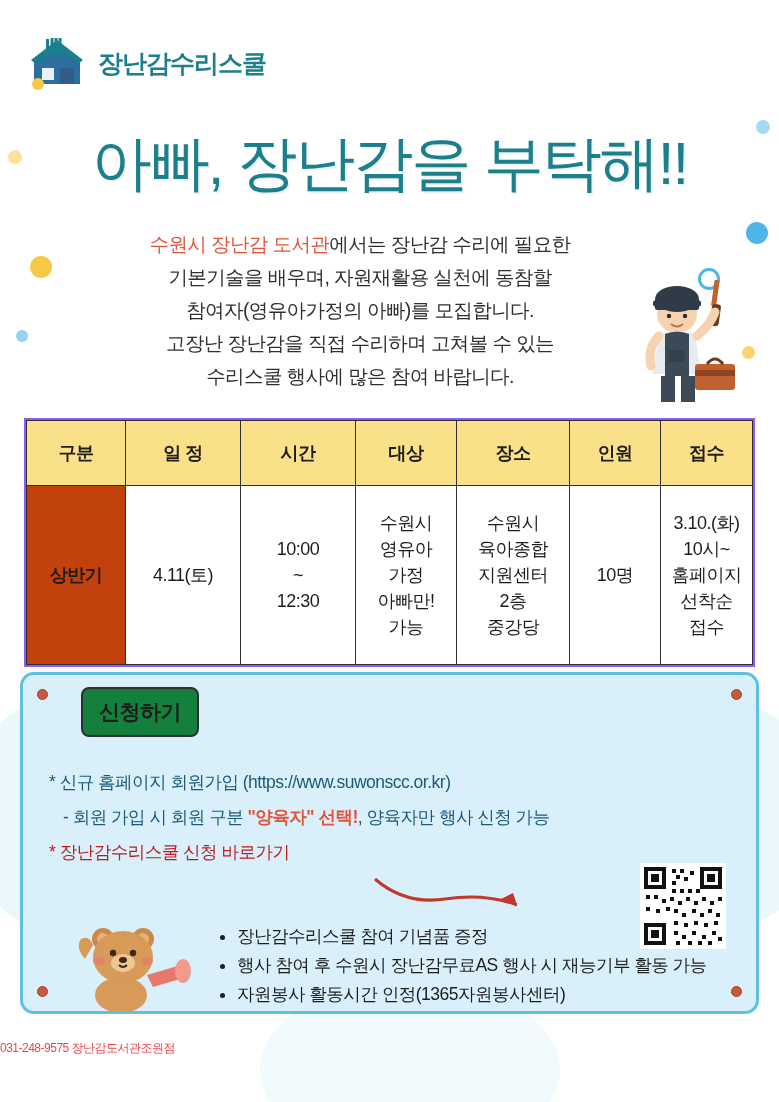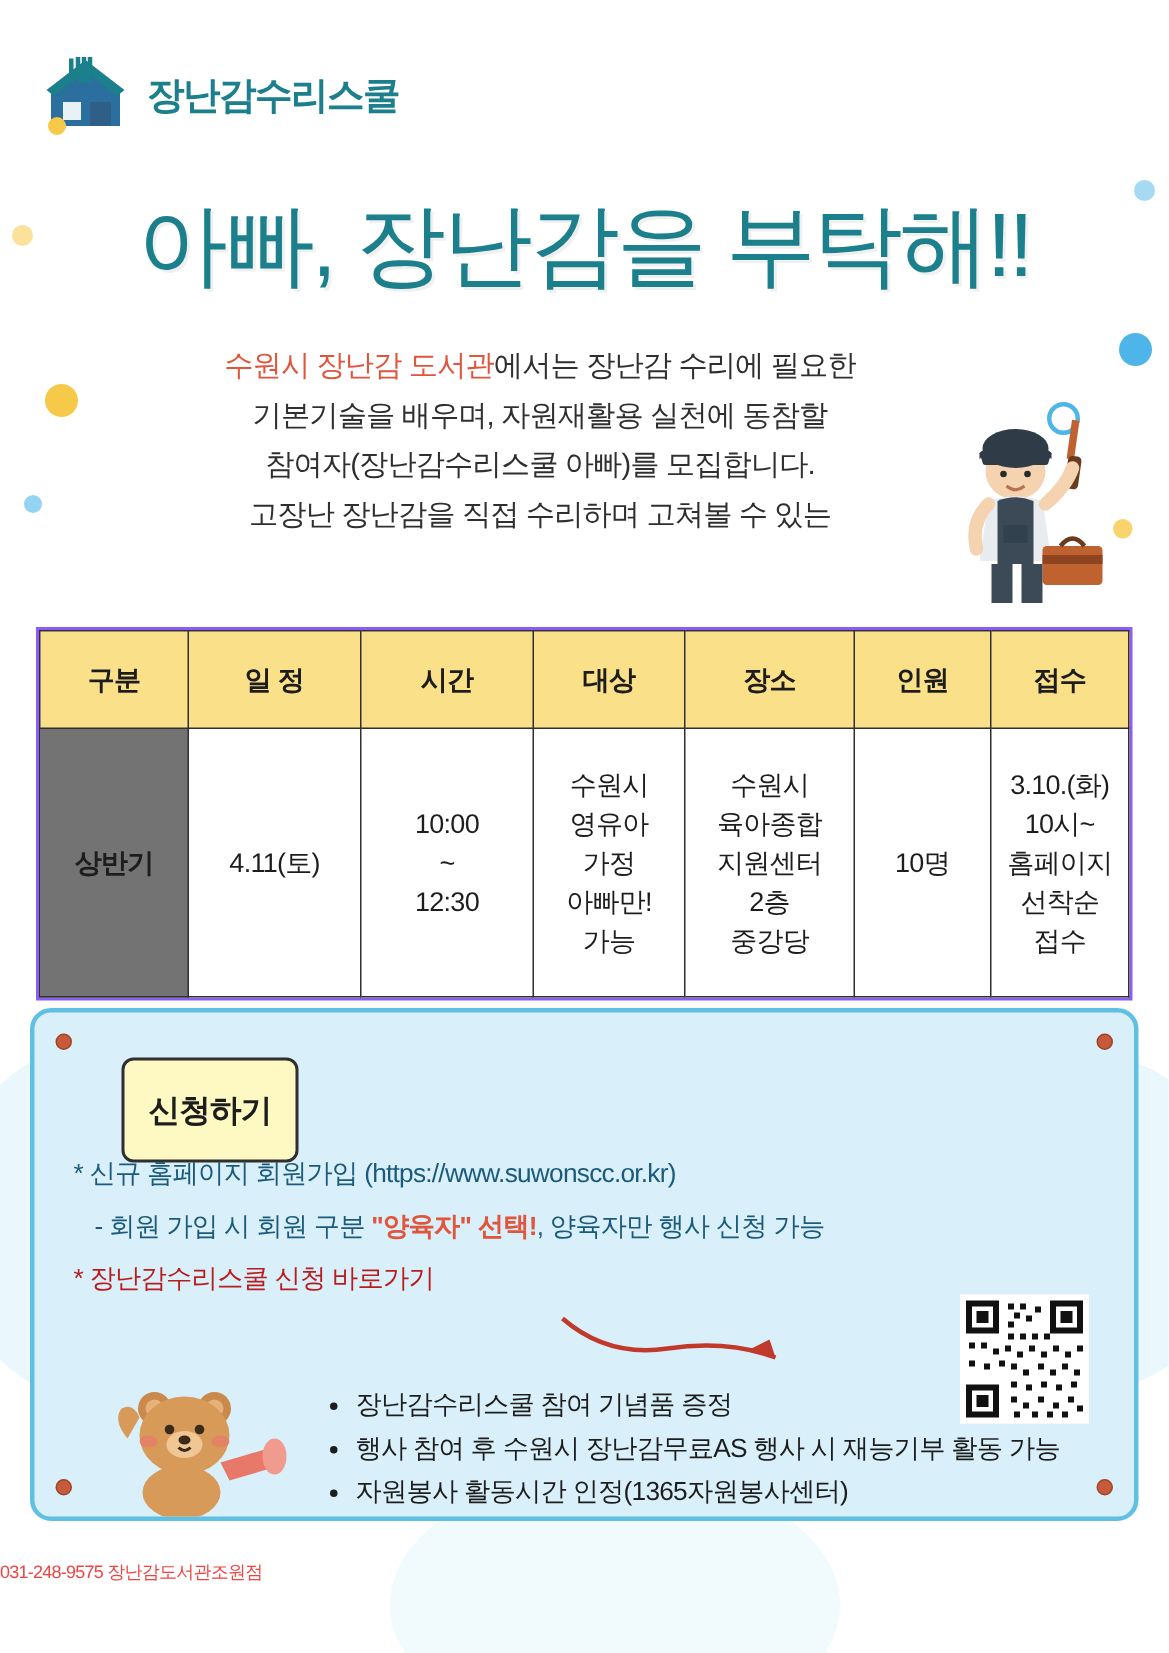--- a/index.html
+++ b/index.html
@@ -112,21 +112,21 @@
     background: #fbe08a;
     height: 62px;
     font-weight: bold;
   }
   tbody td {
     height: 176px;
     line-height: 26px;
     background: #ffffff;
   }
   tbody td.first {
-    background: #737373;
+    background: #c2410c;
     font-weight: bold;
   }
   .cell-lines span { display: block; }
 
   
   .apply-box {
     position: absolute;
     left: 20px;
     top: 672px;
     width: 739px;
@@ -141,25 +141,25 @@
     position: absolute;
     width: 9px;
     height: 9px;
     border-radius: 50%;
     background: #c75a3a;
     border: 1px solid #9c4527;
   }
   .apply-title {
     position: absolute;
     left: 58px;
-    top: 30px;
-    background: #fef9c3;
+    top: 12px;
+    background: #15803d;
     border: 2px solid #2f2f2f;
     border-radius: 8px;
-    padding: 19px 16px;
+    padding: 9px 16px;
     font-size: 21px;
     font-weight: bold;
     color: #1d1d1d;
     letter-spacing: -0.5px;
   }
   .apply-lines {
     position: absolute;
     left: 26px;
     top: 96px;
     width: 690px;
@@ -255,22 +255,23 @@
     <span class="brand-name">장난감수리스쿨</span>
   </div>
 
   <div class="headline">아빠, 장난감을 부탁해!!</div>
 
   <div class="intro">
     <div>
       <span class="hl">수원시 장난감 도서관</span><span>에서는  장난감 수리에 필요한</span>
     </div>
     <div>기본기술을 배우며, 자원재활용 실천에 동참할</div>
-    <div>참여자(장난감수리스쿨 아빠)를 모집합니다.</div>
+    <div>참여자(영유아가정의 아빠)를 모집합니다.</div>
     <div>고장난 장난감을 직접 수리하며 고쳐볼 수 있는</div>
+    <div>수리스쿨 행사에 많은 참여 바랍니다.</div>
   </div>
 
   <span class="worker">
     <svg width="132" height="135" viewBox="0 0 132 135">
 
       <rect x="92" y="8" width="5" height="26" fill="#c0622f" transform="rotate(8 94 20)"></rect>
       <rect x="90" y="32" width="9" height="22" rx="3" fill="#6b3b1e" transform="rotate(8 94 42)"></rect>
 
       <ellipse cx="56" cy="42" rx="20" ry="19" fill="#f6d3b0"></ellipse>
       <path d="M34 36 q22 -18 44 0 l2 -6 q-24 -20 -48 0 z" fill="#2f3b46"></path>

